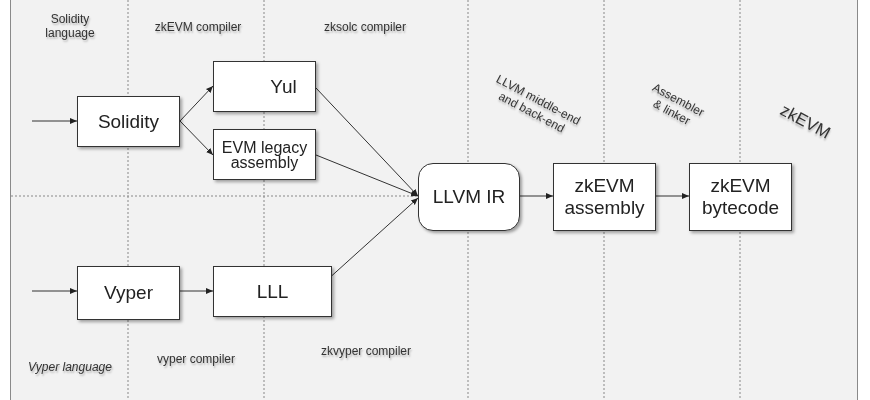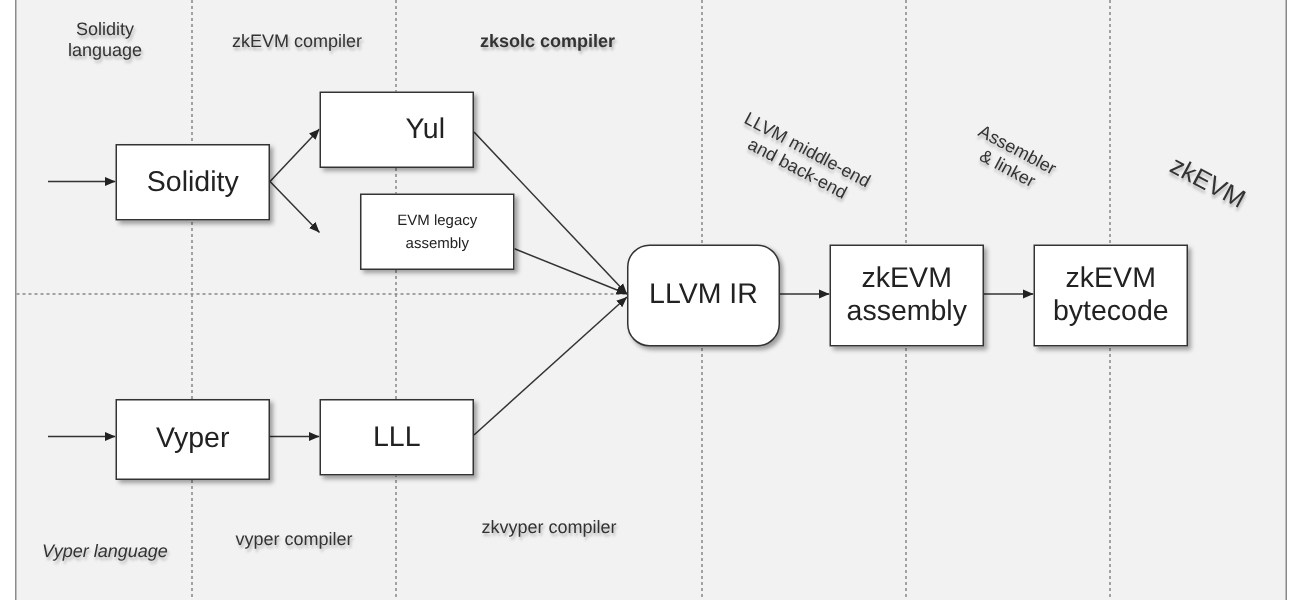--- a/index.html
+++ b/index.html
@@ -3,21 +3,21 @@
 <meta charset="utf-8">
 <style>
   html,body{margin:0;padding:0;background:#ffffff;}
   body{width:870px;height:400px;overflow:hidden;position:relative;font-family:"Liberation Sans",sans-serif;}
   .panel{position:absolute;left:10px;top:-10px;width:846px;height:430px;background:#f2f2f2;border:1px solid #8a8a8a;border-radius:8px;}
   svg{position:absolute;left:0;top:0;}
   .lbl{position:absolute;font-size:12px;color:#333;text-align:center;text-shadow:1px 2px 2px rgba(0,0,0,0.25);line-height:14px;white-space:nowrap;}
   .rot{transform-origin:center center;}
   .box{position:absolute;background:#fff;border:1px solid #333;box-shadow:2px 2px 3px rgba(0,0,0,0.35);display:flex;align-items:center;justify-content:center;text-align:center;color:#222;box-sizing:border-box;}
   .big{font-size:19px;line-height:22px;}
-  .small{font-size:10px;line-height:15px;margin-left:27px;}
+  .small{font-size:16px;line-height:15px;}
 </style>
 </head>
 <body>
 
 <div class="panel"></div>
 
 <svg width="870" height="400">
   <defs>
     <marker id="ah" markerWidth="8" markerHeight="8" refX="7" refY="4" orient="auto" markerUnits="userSpaceOnUse">
       <path d="M0,1 L7,4 L0,7 Z" fill="#222"></path>
@@ -41,33 +41,33 @@
     <line x1="316" y1="155" x2="418" y2="196"></line>
     <line x1="316" y1="290" x2="418" y2="198"></line>
     <line x1="520" y1="196" x2="553" y2="196"></line>
     <line x1="656" y1="196" x2="689" y2="196"></line>
   </g>
 </svg>
 
 <div class="lbl" style="left:30px;top:12px;width:80px;white-space:pre-line;">Solidity
 language</div>
 <div class="lbl" style="left:148px;top:20px;width:100px;">zkEVM compiler</div>
-<div class="lbl" style="left:310px;top:20px;width:110px;font-weight:bold;">zksolc compiler</div>
+<div class="lbl" style="left:310px;top:20px;width:110px;">zksolc compiler</div>
 <div class="lbl rot" style="left:470px;top:92px;width:130px;white-space:pre-line;transform:rotate(28deg);">LLVM middle-end
 and back-end</div>
 <div class="lbl rot" style="left:630px;top:92px;width:90px;white-space:pre-line;transform:rotate(28deg);">Assembler
 &amp; linker</div>
 <div class="lbl rot" style="left:760px;top:112px;width:90px;font-size:17px;line-height:20px;transform:rotate(28deg);">zkEVM</div>
 <div class="lbl" style="left:18px;top:360px;width:104px;font-style:italic;">Vyper language</div>
 <div class="lbl" style="left:146px;top:352px;width:100px;">vyper compiler</div>
 <div class="lbl" style="left:308px;top:344px;width:116px;">zkvyper compiler</div>
 
 <div class="box big" style="left:77px;top:96px;width:103px;height:51px;">Solidity</div>
 <div class="box big" style="left:213px;top:61px;width:103px;height:51px;padding-left:38px;">Yul</div>
 <div class="box small" style="left:213px;top:129px;width:103px;height:51px;white-space:pre-line;">EVM legacy
 assembly</div>
 <div class="box big" style="left:77px;top:266px;width:103px;height:54px;">Vyper</div>
-<div class="box big" style="left:213px;top:266px;width:103px;height:51px;">LLL</div>
+<div class="box big" style="left:213px;top:266px;width:119px;height:51px;">LLL</div>
 <div class="box big" style="left:418px;top:163px;width:102px;height:68px;border-radius:15px;">LLVM IR</div>
 <div class="box big" style="left:553px;top:163px;width:103px;height:68px;white-space:pre-line;">zkEVM
 assembly</div>
 <div class="box big" style="left:689px;top:163px;width:103px;height:68px;white-space:pre-line;">zkEVM
 bytecode</div>
 
 </body></html>

